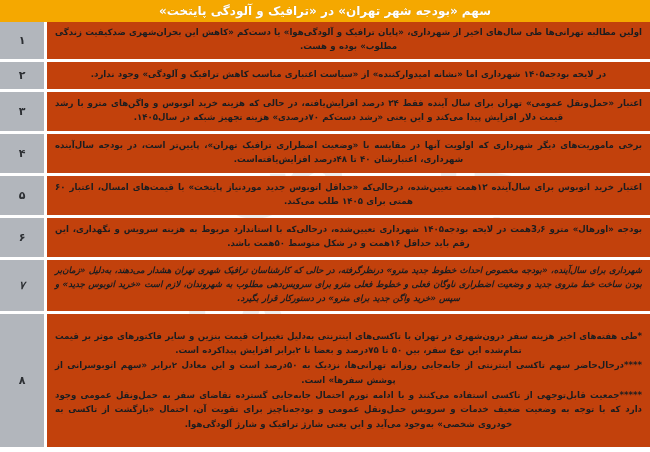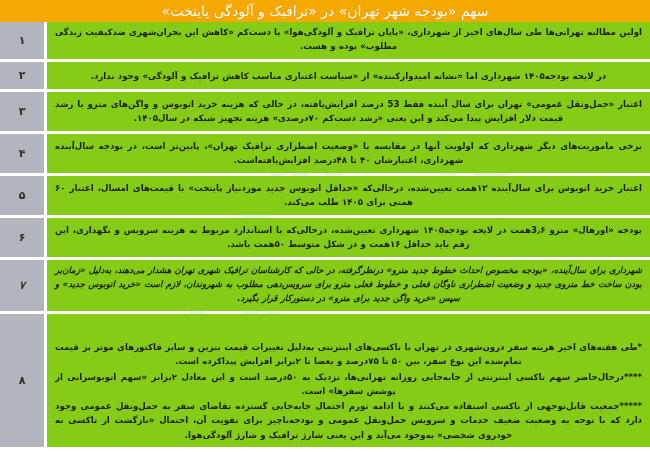--- a/index.html
+++ b/index.html
@@ -44,22 +44,22 @@
     z-index:3;
     height:22px;
     background:#f5a800;
     display:flex;
     align-items:center;
     justify-content:center;
     box-sizing:border-box;
   }
   .banner-title{
     color:#ffffff;
-    font-size:14px;
-    font-weight:normal;
+    font-size:12px;
+    font-weight:bold;
     line-height:1;
     white-space:nowrap;
     text-shadow:0 0 1px rgba(0,0,0,0.18);
   }
 
   
   .tbl{
     position:relative;
     z-index:2;
     width:650px;
@@ -70,26 +70,26 @@
     flex-direction:row;
     align-items:stretch;
     width:650px;
     box-sizing:border-box;
     margin-bottom:3px;
   }
   .row:last-child{margin-bottom:0;}
 
   .cell-text{
     flex:1 1 auto;
-    background:#84cc16;
+    background:#c2410c;
     box-sizing:border-box;
     padding:4px 8px 5px 8px;
     display:flex;
     flex-direction:column;
-    justify-content:flex-end;
+    justify-content:center;
     min-width:0;
   }
   .cell-num{
     flex:0 0 44px;
     width:44px;
     margin-right:3px;
     background:#b2b6bc;
     box-sizing:border-box;
     display:flex;
     align-items:center;
@@ -146,21 +146,21 @@
         <div class="cell-num">۱</div>
       </div>
       <div class="row r2">
         <div class="cell-text">
           <p class="para">در لایحه بودجه۱۴۰۵ شهرداری اما «نشانه امیدوارکننده» از «سیاست اعتباری مناسب کاهش ترافیک و آلودگی» وجود ندارد.</p>
         </div>
         <div class="cell-num">۲</div>
       </div>
       <div class="row r3">
         <div class="cell-text">
-          <p class="para">اعتبار «حمل‌ونقل عمومی» تهران برای سال آینده فقط 53 درصد افزایش‌یافته، در حالی که هزینه خرید اتوبوس و واگن‌های مترو با رشد قیمت دلار افزایش پیدا می‌کند و این یعنی «رشد دست‌کم ۷۰درصدی» هزینه تجهیز شبکه در سال۱۴۰۵.</p>
+          <p class="para">اعتبار «حمل‌ونقل عمومی» تهران برای سال آینده فقط ۳۴ درصد افزایش‌یافته، در حالی که هزینه خرید اتوبوس و واگن‌های مترو با رشد قیمت دلار افزایش پیدا می‌کند و این یعنی «رشد دست‌کم ۷۰درصدی» هزینه تجهیز شبکه در سال۱۴۰۵.</p>
         </div>
         <div class="cell-num">۳</div>
       </div>
       <div class="row r4">
         <div class="cell-text">
           <p class="para">برخی ماموریت‌های دیگر شهرداری که اولویت آنها در مقایسه با «وضعیت اضطراری ترافیک تهران»، پایین‌تر است، در بودجه سال‌آینده شهرداری، اعتبارشان ۴۰ تا ۴۸درصد افزایش‌یافته‌است.</p>
         </div>
         <div class="cell-num">۴</div>
       </div>
       <div class="row r5">

